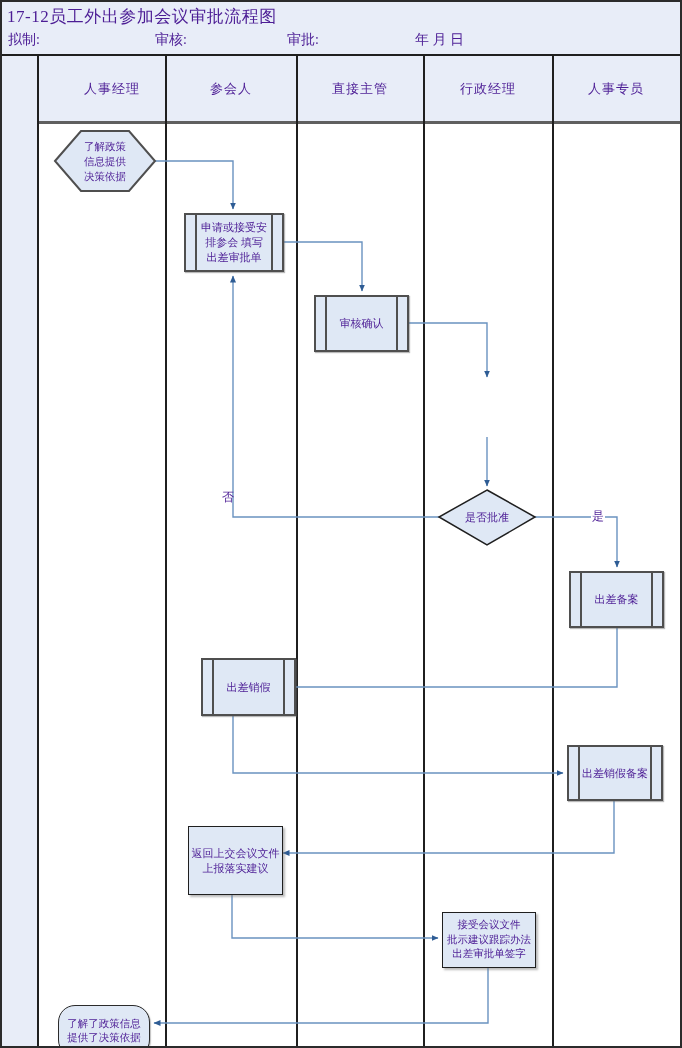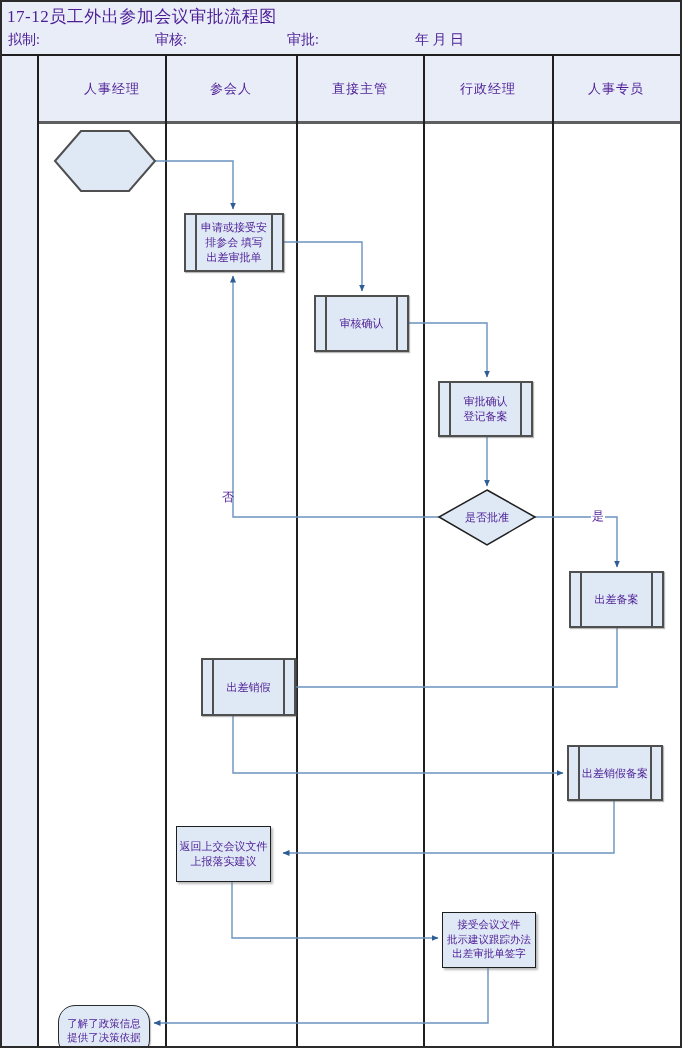--- a/index.html
+++ b/index.html
@@ -72,39 +72,40 @@
       <polyline points="617,628 617,687 284,687" marker-end="url(#arr)"></polyline>
       <polyline points="233,716 233,773 563,773" marker-end="url(#arr)"></polyline>
       <polyline points="614,801 614,853 283,853" marker-end="url(#arr)"></polyline>
       <polyline points="232,882 232,938 438,938" marker-end="url(#arr)"></polyline>
       <polyline points="488,968 488,1023 154,1023" marker-end="url(#arr)"></polyline>
     </g>
     <polygon points="55,161 81,131 129,131 155,161 129,191 81,191" fill="#dfe8f5" stroke="#4f4f4f" stroke-width="2"></polygon>
     <polygon points="487,490 535,517 487,545 439,517" fill="#dfe8f5" stroke="#1f1f1f" stroke-width="1.5"></polygon>
   </svg>
 
+  <div class="node ghost" style="left:60px;top:131px;width:90px;height:60px;font-size:10.5px;line-height:15px;">了解政策
+信息提供
+决策依据</div>
 
   <div class="node pre" style="left:184px;top:213px;width:100px;height:59px;"><span class="bar l"></span><span>申请或接受安
 排参会 填写
 出差审批单</span><span class="bar r"></span></div>
 
   <div class="node pre" style="left:314px;top:295px;width:95px;height:57px;"><span class="bar l"></span><span>审核确认</span><span class="bar r"></span></div>
 
-  <div class="node pre" style="left:438px;top:381px;width:95px;height:56px;"><span class="bar l"></span><span>审批确认
-登记备案</span><span class="bar r"></span></div>
 
   <div class="node ghost" style="left:447px;top:496px;width:80px;height:42px;">是否批准</div>
 
   <div class="node pre" style="left:569px;top:571px;width:95px;height:57px;"><span class="bar l"></span><span>出差备案</span><span class="bar r"></span></div>
 
   <div class="node pre" style="left:185px;top:658px;width:95px;height:58px;margin-left:16px;"><span class="bar l"></span><span>出差销假</span><span class="bar r"></span></div>
 
   <div class="node pre" style="left:567px;top:745px;width:96px;height:56px;"><span class="bar l"></span><span>出差销假备案</span><span class="bar r"></span></div>
 
-  <div class="node plain" style="left:176px;top:826px;width:95px;height:56px;">返回上交会议文件
+  <div class="node plain" style="left:188px;top:826px;width:95px;height:69px;">返回上交会议文件
 上报落实建议</div>
 
   <div class="node plain" style="left:442px;top:912px;width:94px;height:56px;font-size:10.5px;line-height:14.5px;">接受会议文件
 批示建议跟踪办法
 出差审批单签字</div>
 
   <div class="node terminal" style="left:58px;top:1005px;width:92px;height:52px;">了解了政策信息
 提供了决策依据</div>
 
   <div class="edge-label" style="left:221px;top:490px;background:transparent;">否</div>

